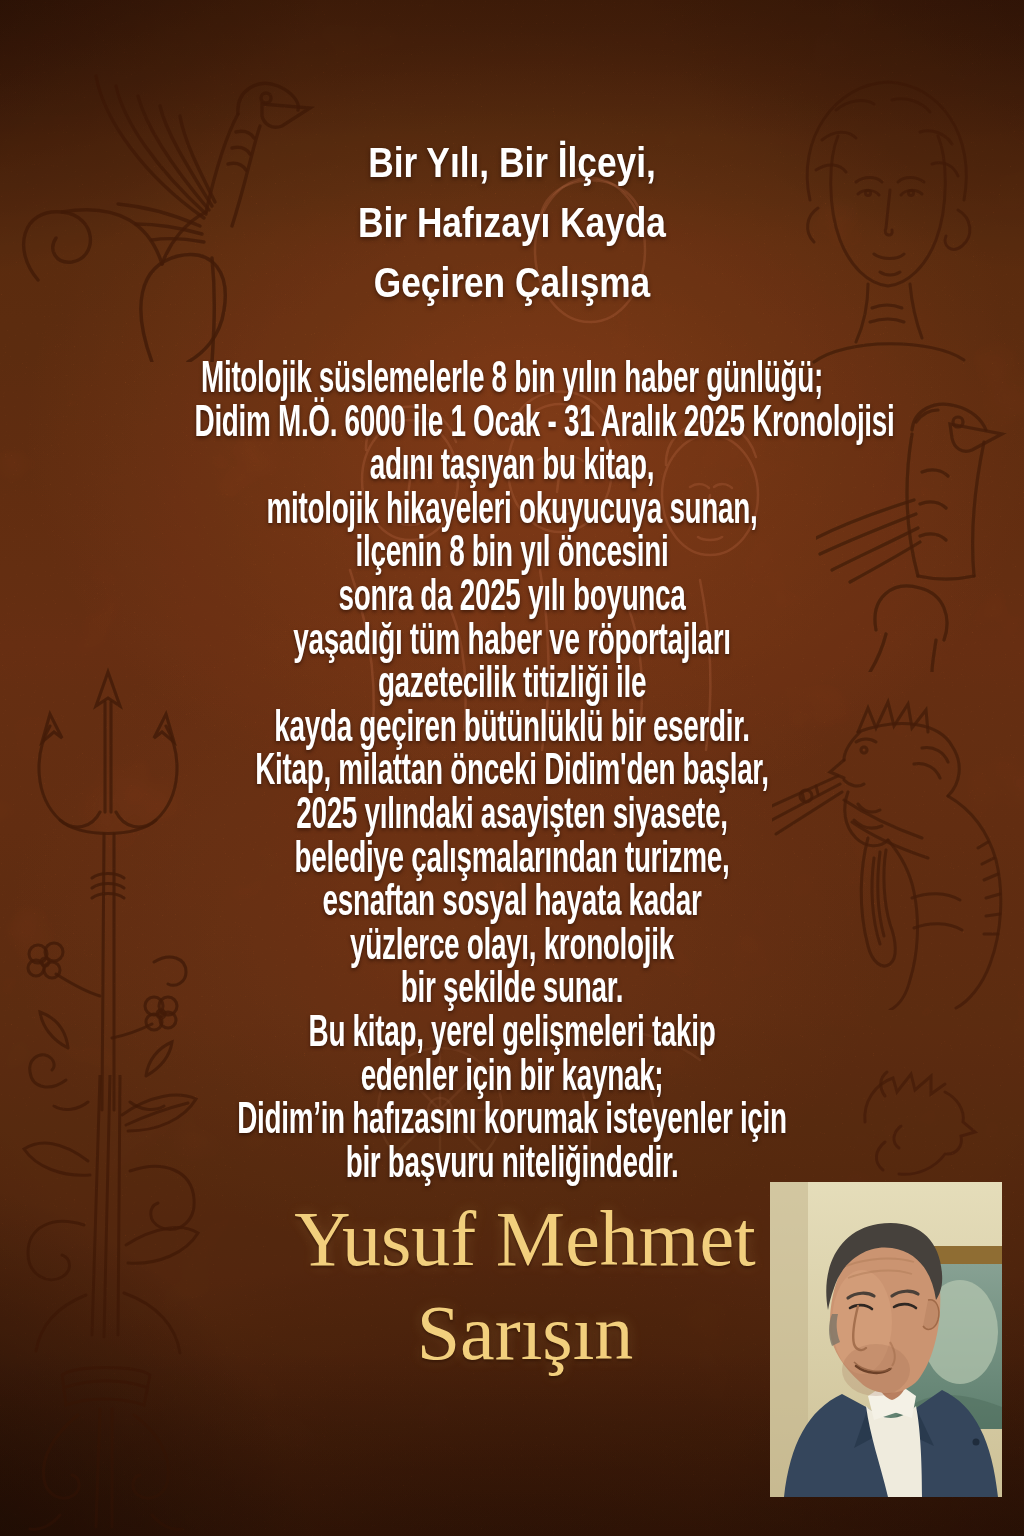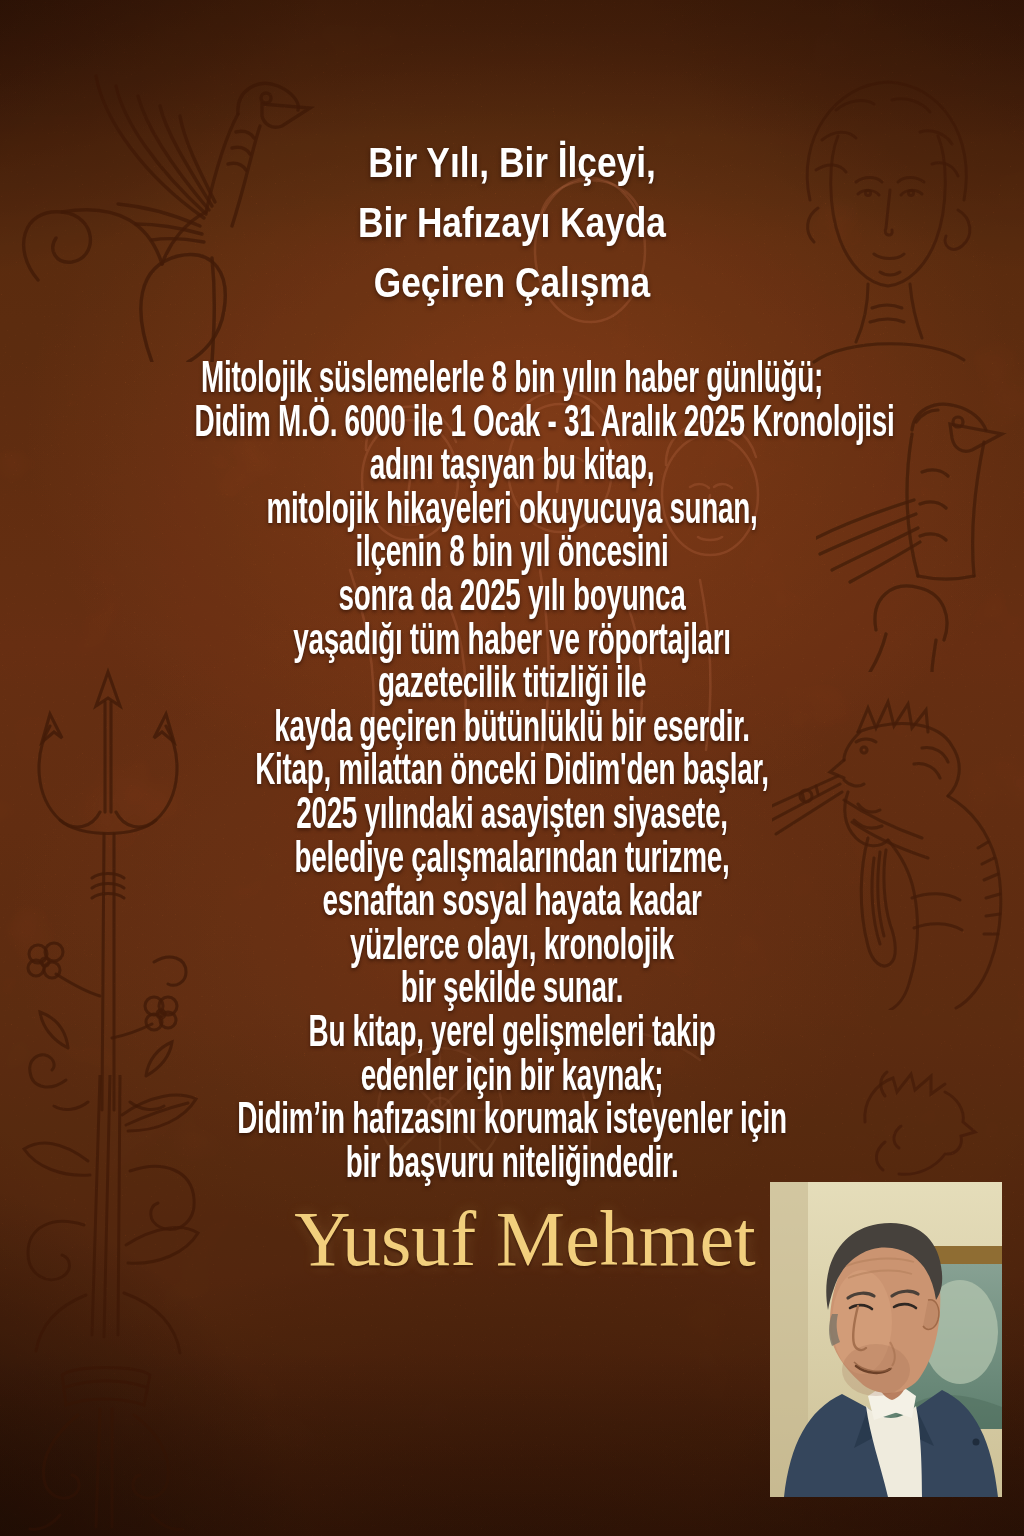--- a/index.html
+++ b/index.html
@@ -304,20 +304,21 @@
   <div>yüzlerce olayı, kronolojik</div>
   <div>bir şekilde sunar.</div>
   <div>Bu kitap, yerel gelişmeleri takip</div>
   <div>edenler için bir kaynak;</div>
   <div>Didim’in hafızasını korumak isteyenler için</div>
   <div>bir başvuru niteliğindedir.</div>
 </div>
 
 <div class="textlayer author">
   <div>Yusuf Mehmet</div>
+  <div>Sarışın</div>
 </div>
 
 <svg class="photo" viewBox="0 0 232 315">
   <defs>
     <linearGradient id="wallGrad" x1="0" y1="0" x2="0" y2="1">
       <stop offset="0" stop-color="#e5ddba"></stop>
         <stop offset="1" stop-color="#cdc197"></stop>
     </linearGradient>
     <linearGradient id="paintGrad" x1="0" y1="0" x2="0" y2="1">
       <stop offset="0" stop-color="#87a193"></stop>

